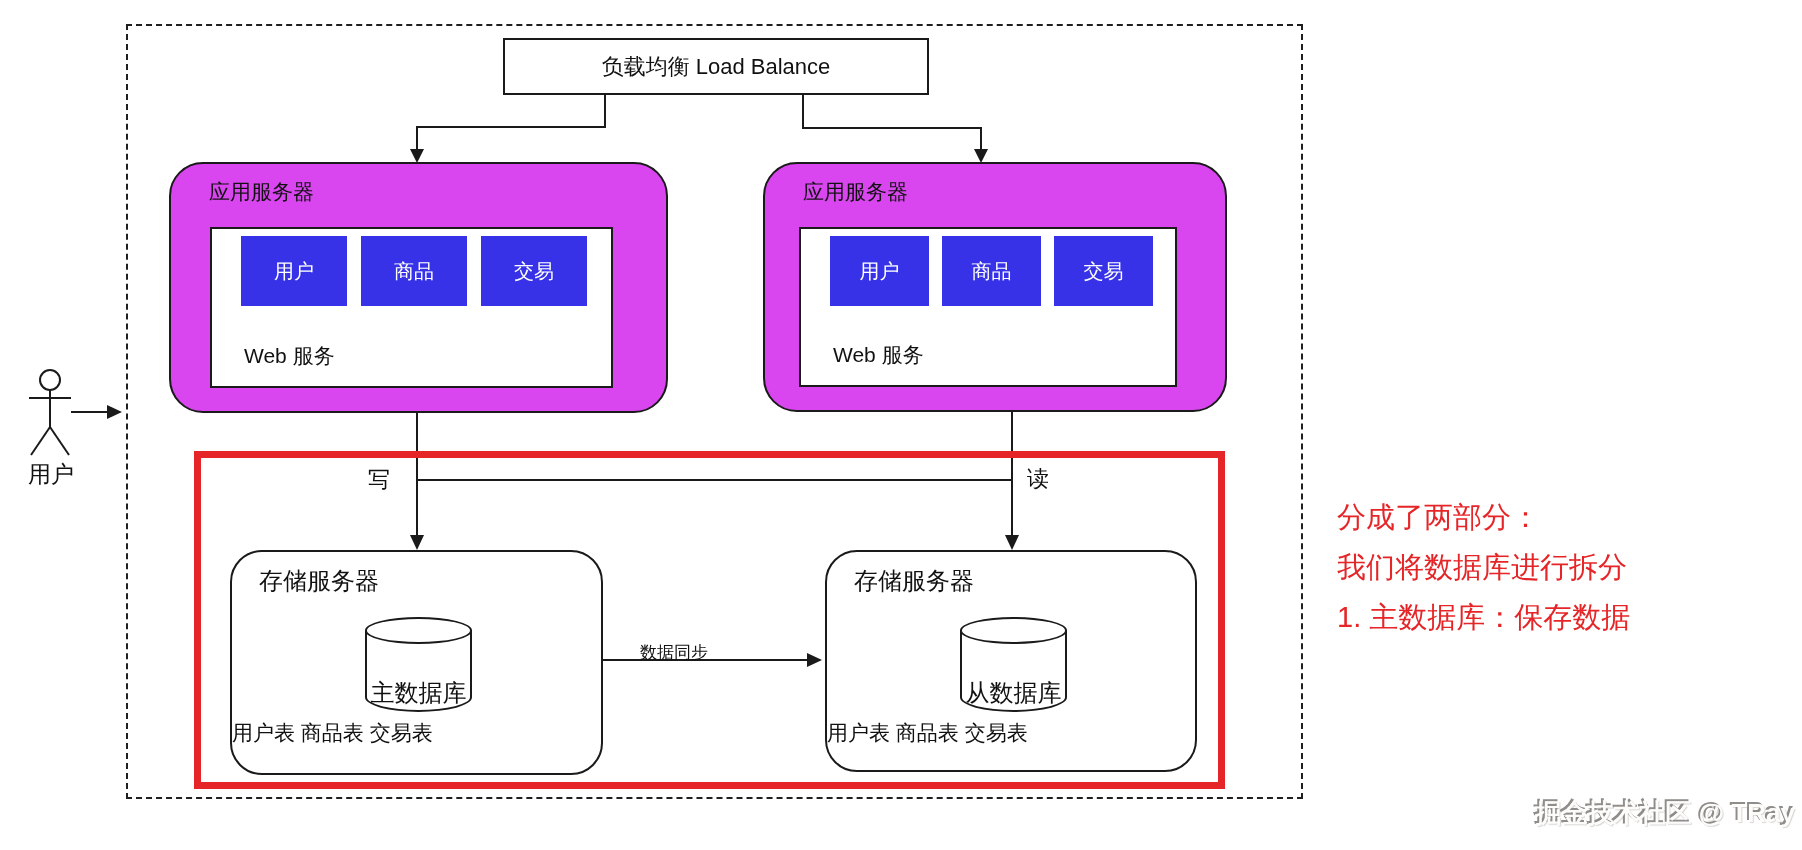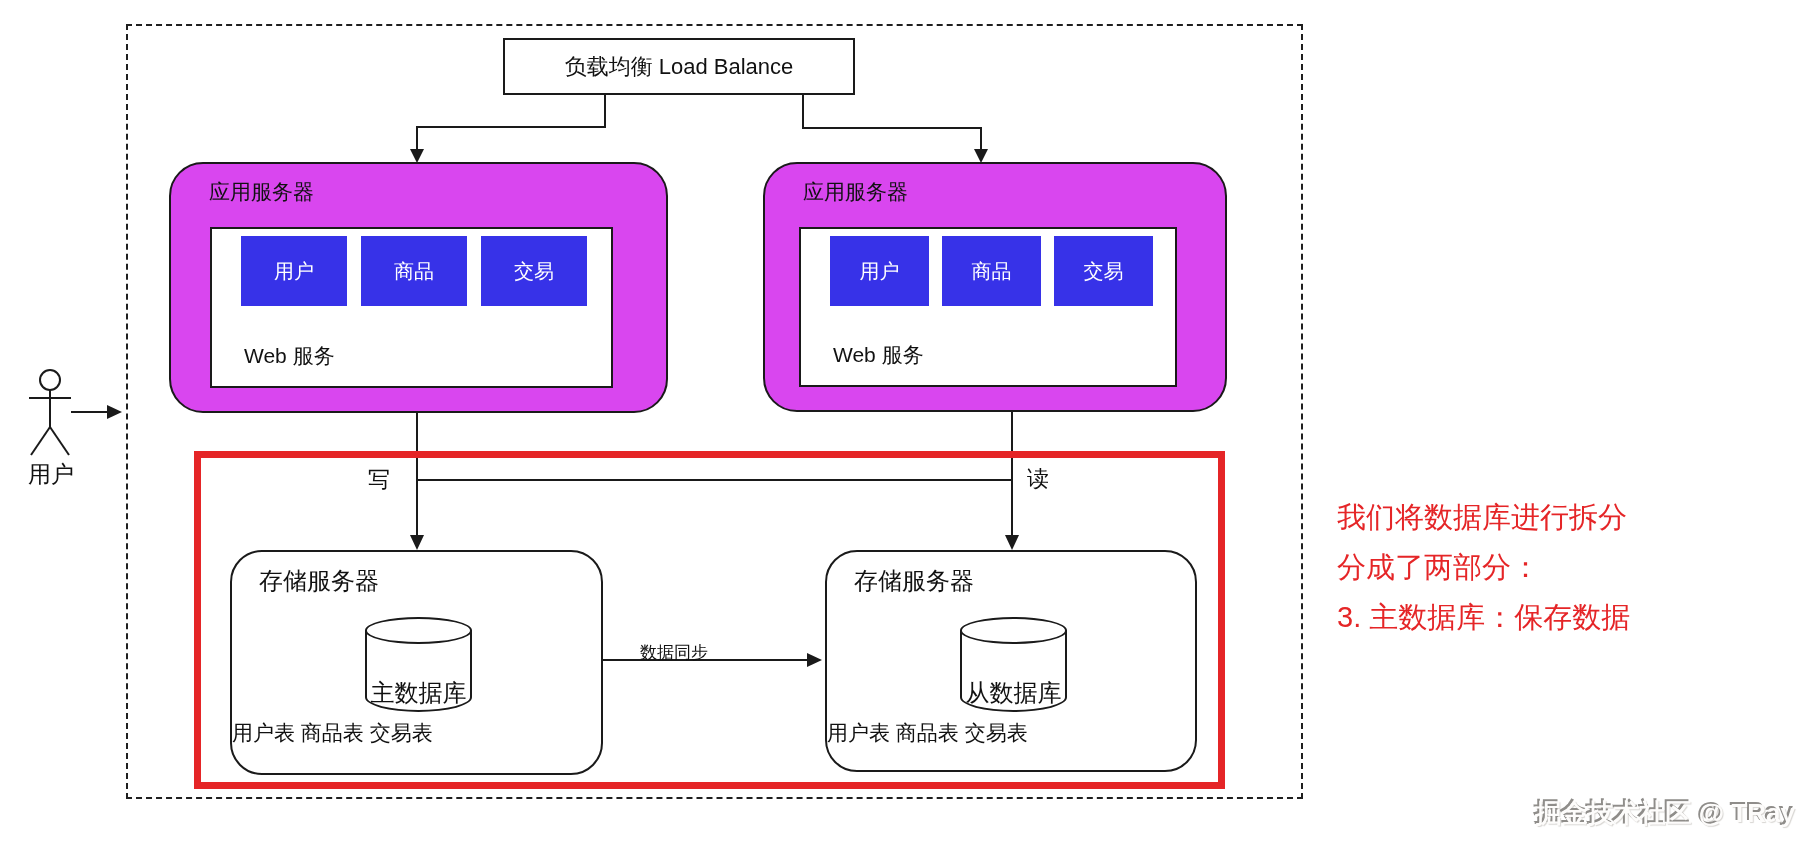--- a/index.html
+++ b/index.html
@@ -5,21 +5,21 @@
   html,body{margin:0;padding:0;background:#ffffff;}
   .canvas{
     position:relative;width:1802px;height:850px;background:#ffffff;overflow:hidden;
     font-family:"Liberation Sans","DejaVu Sans",sans-serif;color:#111111;
   }
   svg.overlay{position:absolute;left:0;top:0;width:1802px;height:850px;pointer-events:none;}
 
   .dashed-box{position:absolute;left:126px;top:24px;width:1177px;height:775px;
     border:2px dashed #1f1f1f;box-sizing:border-box;}
 
-  .lb-box{position:absolute;left:503px;top:38px;width:352px;height:57px;
+  .lb-box{position:absolute;left:503px;top:38px;width:426px;height:57px;
     border:2px solid #1a1a1a;box-sizing:border-box;background:#ffffff;
     display:flex;align-items:center;justify-content:center;font-size:22px;}
 
   .app-server{position:absolute;border:2px solid #1a1a1a;border-radius:34px;
     box-sizing:border-box;background:#d946ef;}
   .srv-title{position:absolute;left:38px;top:14px;font-size:21px;}
   .web-box{position:absolute;border:2px solid #1a1a1a;box-sizing:border-box;background:#ffffff;}
   .modules{position:absolute;left:29px;top:7px;display:flex;gap:14px;}
   .module{width:106px;height:70px;background:#3732e8;color:#ffffff;
     display:flex;align-items:center;justify-content:center;font-size:20px;}
@@ -142,20 +142,20 @@
       <div class="db-label">从数据库</div>
     </div>
     <div class="tables-label">用户表 商品表 交易表</div>
   </div>
 
   <div class="edge-label" style="left:368px;top:465px;">写</div>
   <div class="edge-label" style="left:1027px;top:464px;">读</div>
   <div class="sync-label">数据同步</div>
 
   <div class="annotation">
+    <div>分成了两部分：</div>
     <div>我们将数据库进行拆分</div>
-    <div>分成了两部分：</div>
-    <div>3. 主数据库：保存数据</div>
+    <div>1. 主数据库：保存数据</div>
   </div>
 
   <div class="watermark">掘金技术社区 @ TRay</div>
 
 </div>
 
 </body></html>

